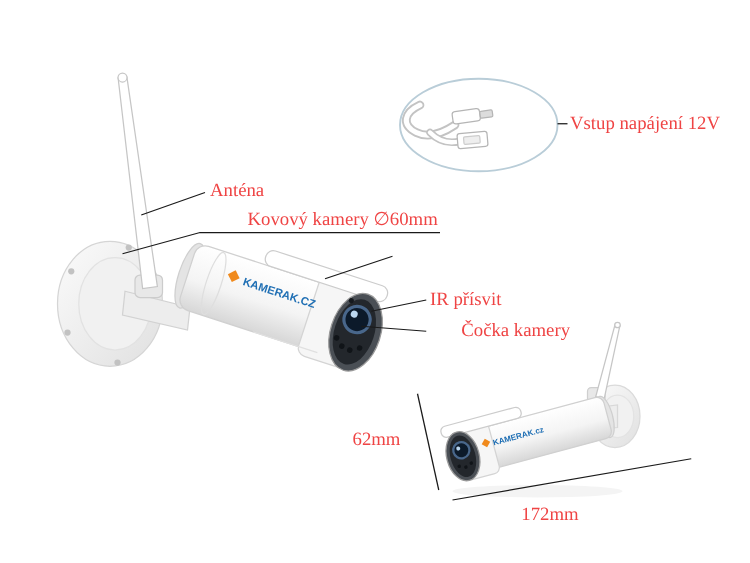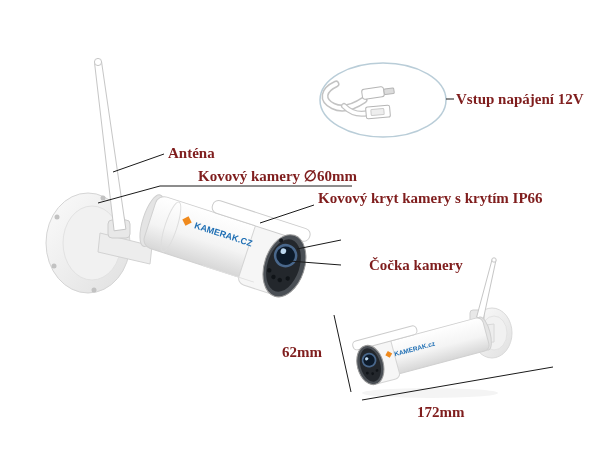--- a/index.html
+++ b/index.html
@@ -6,23 +6,23 @@
   .stage{
     position:relative;
     width:600px;height:450px;
     background:#ffffff;
     overflow:hidden;
     font-family:"Liberation Serif", serif;
   }
   .stage svg{position:absolute;left:0;top:0;}
   .lbl{
     position:absolute;
-    font-weight:bold;
+    font-weight:normal;
     font-size:15px;
-    color:#7f1d1d;
+    color:#ef4444;
     white-space:nowrap;
     line-height:18px;
   }
   .lbl-antenna{left:168px;top:144px;text-align:center;}
   .lbl-bracket{left:198px;top:167px;}
   .lbl-housing{left:318px;top:189px;}
   .lbl-ir{left:344px;top:231px;}
   .lbl-lens{left:344px;top:256px;margin-left:25px;}
   .lbl-power{left:456px;top:90px;}
   .lbl-height{left:282px;top:343px;}
@@ -149,19 +149,19 @@
       <line x1="341" y1="240" x2="297" y2="249"></line>
       <line x1="341" y1="265" x2="289" y2="261"></line>
       <line x1="446" y1="99" x2="454" y2="99"></line>
       <line x1="334" y1="315" x2="351" y2="392"></line>
       <line x1="362" y1="400" x2="553" y2="367"></line>
     </g>
   </svg>
 
   <div class="lbl lbl-antenna">Anténa</div>
   <div class="lbl lbl-bracket">Kovový kamery ∅60mm</div>
-  <div class="lbl lbl-housing">Kovový kryt kamery s krytím IP66</div>
+  <div class="lbl lbl-ir">IR přísvit</div>
   <div class="lbl lbl-lens">Čočka kamery</div>
   <div class="lbl lbl-power">Vstup napájení 12V</div>
   <div class="lbl lbl-height">62mm</div>
   <div class="lbl lbl-length">172mm</div>
 
 </div>
 
 </body></html>

